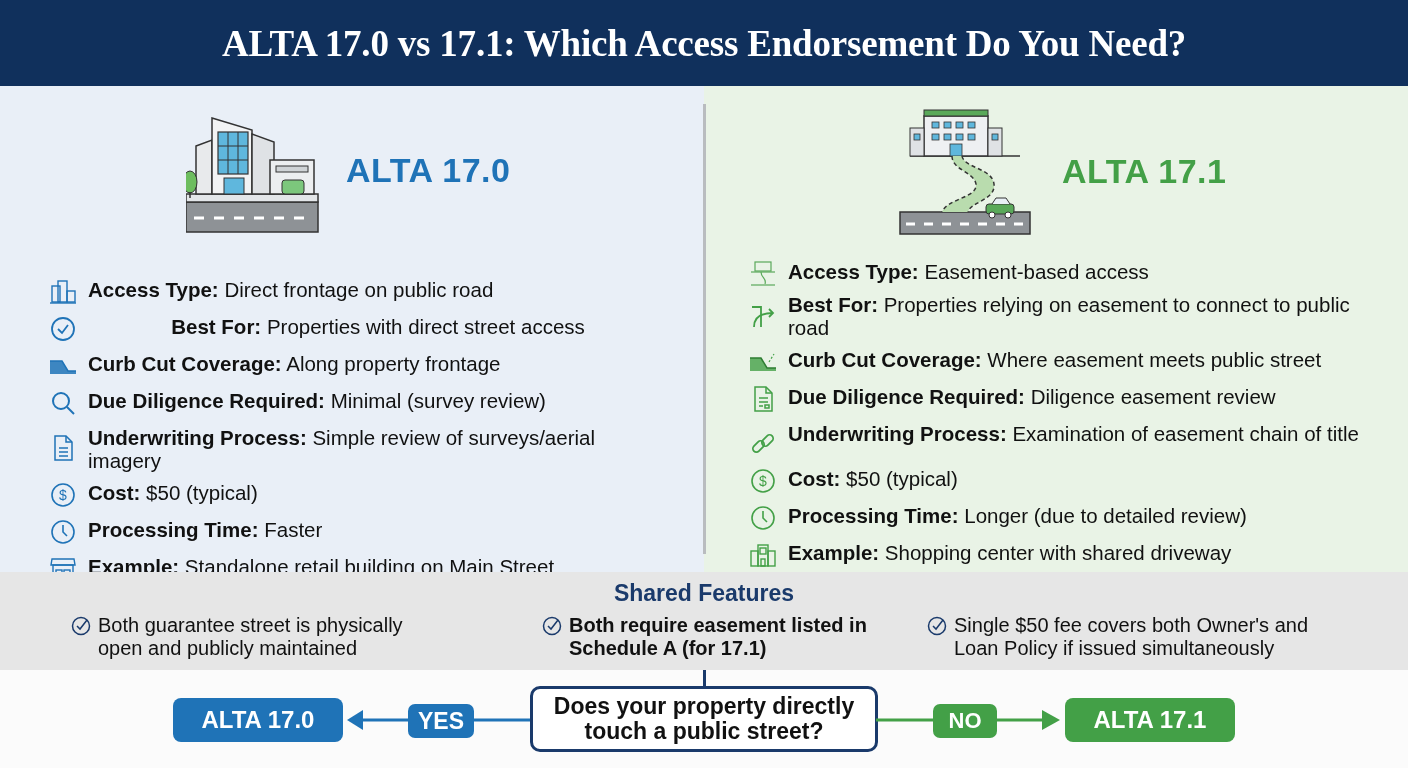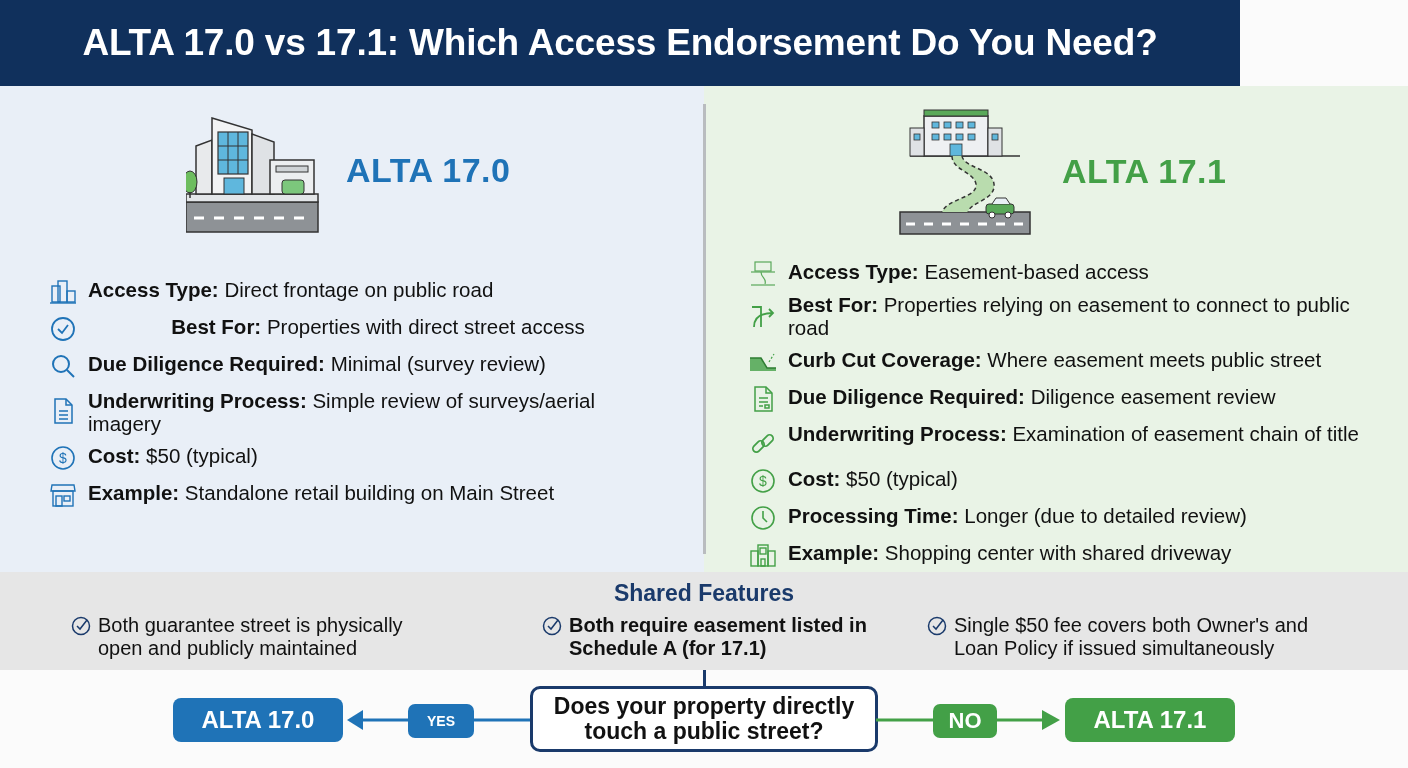--- a/index.html
+++ b/index.html
@@ -1,19 +1,19 @@
 <!DOCTYPE html>
 <html><head>
 <meta charset="utf-8">
 <style>
   * { box-sizing: border-box; margin: 0; padding: 0; }
   html, body { width: 1408px; height: 768px; overflow: hidden; }
   body { font-family: "Liberation Sans", "DejaVu Sans", sans-serif; background: #fbfbfb; position: relative; color: #111; }
 
-  .header { position: absolute; left: 0; top: 0; width: 1240px; height: 86px; background: #10305c; display: flex; align-items: center; justify-content: center; }
+  .header { position: absolute; left: 0; top: 0; width: 1408px; height: 86px; background: #10305c; display: flex; align-items: center; justify-content: center; font-family: Liberation Serif, serif; }
   .header h1 { color: #fff; font-size: 37px; font-weight: 700; letter-spacing: -0.2px; }
 
   .panel { position: absolute; top: 86px; height: 486px; }
   .panel.left { left: 0; width: 704px; background: #e9eff7; }
   .panel.right { left: 704px; width: 704px; background: #e9f3e6; }
   .divider { position: absolute; left: 703px; top: 104px; width: 3px; height: 450px; background: #b9bcbf; }
 
   .hero { position: absolute; display: flex; align-items: center; }
   .hero-title { font-size: 34px; font-weight: 700; letter-spacing: 0.5px; }
   .left .hero-title { color: #1f73b7; }
@@ -84,20 +84,29 @@
       <span class="ico">
           <svg viewBox="0 0 28 28" fill="none" stroke="#1f73b7" stroke-width="1.8">
             <circle cx="14" cy="14" r="11"></circle>
             <polyline points="9,14 13,18 19,10"></polyline>
           </svg>
         </span>
       <span class="txt"><b>Best For:</b> <span>Properties with direct street access</span></span>
     </li>
     <li class="item" style="margin-bottom:9px;">
       <span class="ico">
+          <svg viewBox="0 0 28 28">
+            <path d="M1 9 H13 L19 19 H27 V22 H1 Z" fill="#1f73b7" opacity="0.85"></path>
+            <path d="M1 9 H13 L19 19 H27" fill="none" stroke="#1f73b7" stroke-width="1.5"></path>
+          </svg>
+        </span>
+      <span class="txt"><b>Curb Cut Coverage:</b> <span>Along property frontage</span></span>
+    </li>
+    <li class="item" style="margin-bottom:9px;">
+      <span class="ico">
           <svg viewBox="0 0 28 28" fill="none" stroke="#1f73b7" stroke-width="2">
             <circle cx="12" cy="12" r="8"></circle>
             <line x1="18" y1="18" x2="25" y2="25"></line>
           </svg>
         </span>
       <span class="txt"><b>Due Diligence Required:</b> <span>Minimal (survey review)</span></span>
     </li>
     <li class="item" style="margin-bottom:9px;">
       <span class="ico" style="margin-top:8px;">
           <svg viewBox="0 0 28 28" fill="none" stroke="#1f73b7" stroke-width="1.5">
@@ -111,20 +120,29 @@
       <span class="txt"><b>Underwriting Process:</b> <span>Simple review of surveys/aerial imagery</span></span>
     </li>
     <li class="item" style="margin-bottom:9px;">
       <span class="ico">
           <svg viewBox="0 0 28 28" fill="none" stroke="#1f73b7" stroke-width="1.6">
             <circle cx="14" cy="14" r="11"></circle>
             <text x="14" y="19" text-anchor="middle" font-size="14" fill="#1f73b7" stroke="none" font-family="Liberation Sans, sans-serif">$</text>
           </svg>
         </span>
       <span class="txt"><b>Cost:</b> <span>$50 (typical)</span></span>
+    </li>
+    <li class="item" style="margin-bottom:9px;">
+      <span class="ico">
+          <svg viewBox="0 0 28 28" fill="none" stroke="#1f73b7" stroke-width="1.6">
+            <circle cx="14" cy="14" r="11"></circle>
+            <polyline points="14,7 14,14 18,18"></polyline>
+          </svg>
+        </span>
+      <span class="txt"><b>Processing Time:</b> <span>Faster</span></span>
     </li>
     <li class="item">
       <span class="ico">
           <svg viewBox="0 0 28 28" fill="none" stroke="#1f73b7" stroke-width="1.4">
             <path d="M3 4 H25 L26 10 H2 Z"></path>
             <rect x="4" y="10" width="20" height="15"></rect>
             <rect x="7" y="15" width="6" height="10"></rect>
             <rect x="15" y="15" width="6" height="5"></rect>
           </svg>
         </span>
@@ -291,21 +309,21 @@
 </div>
 
 <div class="flow">
   <div style="position:absolute; left:703px; top:0; width:3px; height:18px; background:#1a3a6b;"></div>
 
   <div class="pill blue" style="left:173px; top:28px; width:170px; height:44px; font-size:24px;">ALTA 17.0</div>
   <svg style="position:absolute; left:345px; top:38px;" width="190" height="24">
     <polygon points="2,12 18,2 18,22" fill="#1f73b7"></polygon>
     <line x1="14" y1="12" x2="188" y2="12" stroke="#1f73b7" stroke-width="3"></line>
   </svg>
-  <div class="pill blue" style="left:408px; top:34px; width:66px; height:34px; font-size:14px; border-radius:7px;">YES</div>
+  <div class="pill blue" style="left:408px; top:34px; width:66px; height:34px; font-size:23px; border-radius:7px;">YES</div>
 
   <div class="question">
     <div>
         <div>Does your property directly</div>
         <div>touch a public street?</div>
       </div>
   </div>
 
   <svg style="position:absolute; left:876px; top:38px;" width="186" height="24">
     <line x1="0" y1="12" x2="170" y2="12" stroke="#43a047" stroke-width="3"></line>

